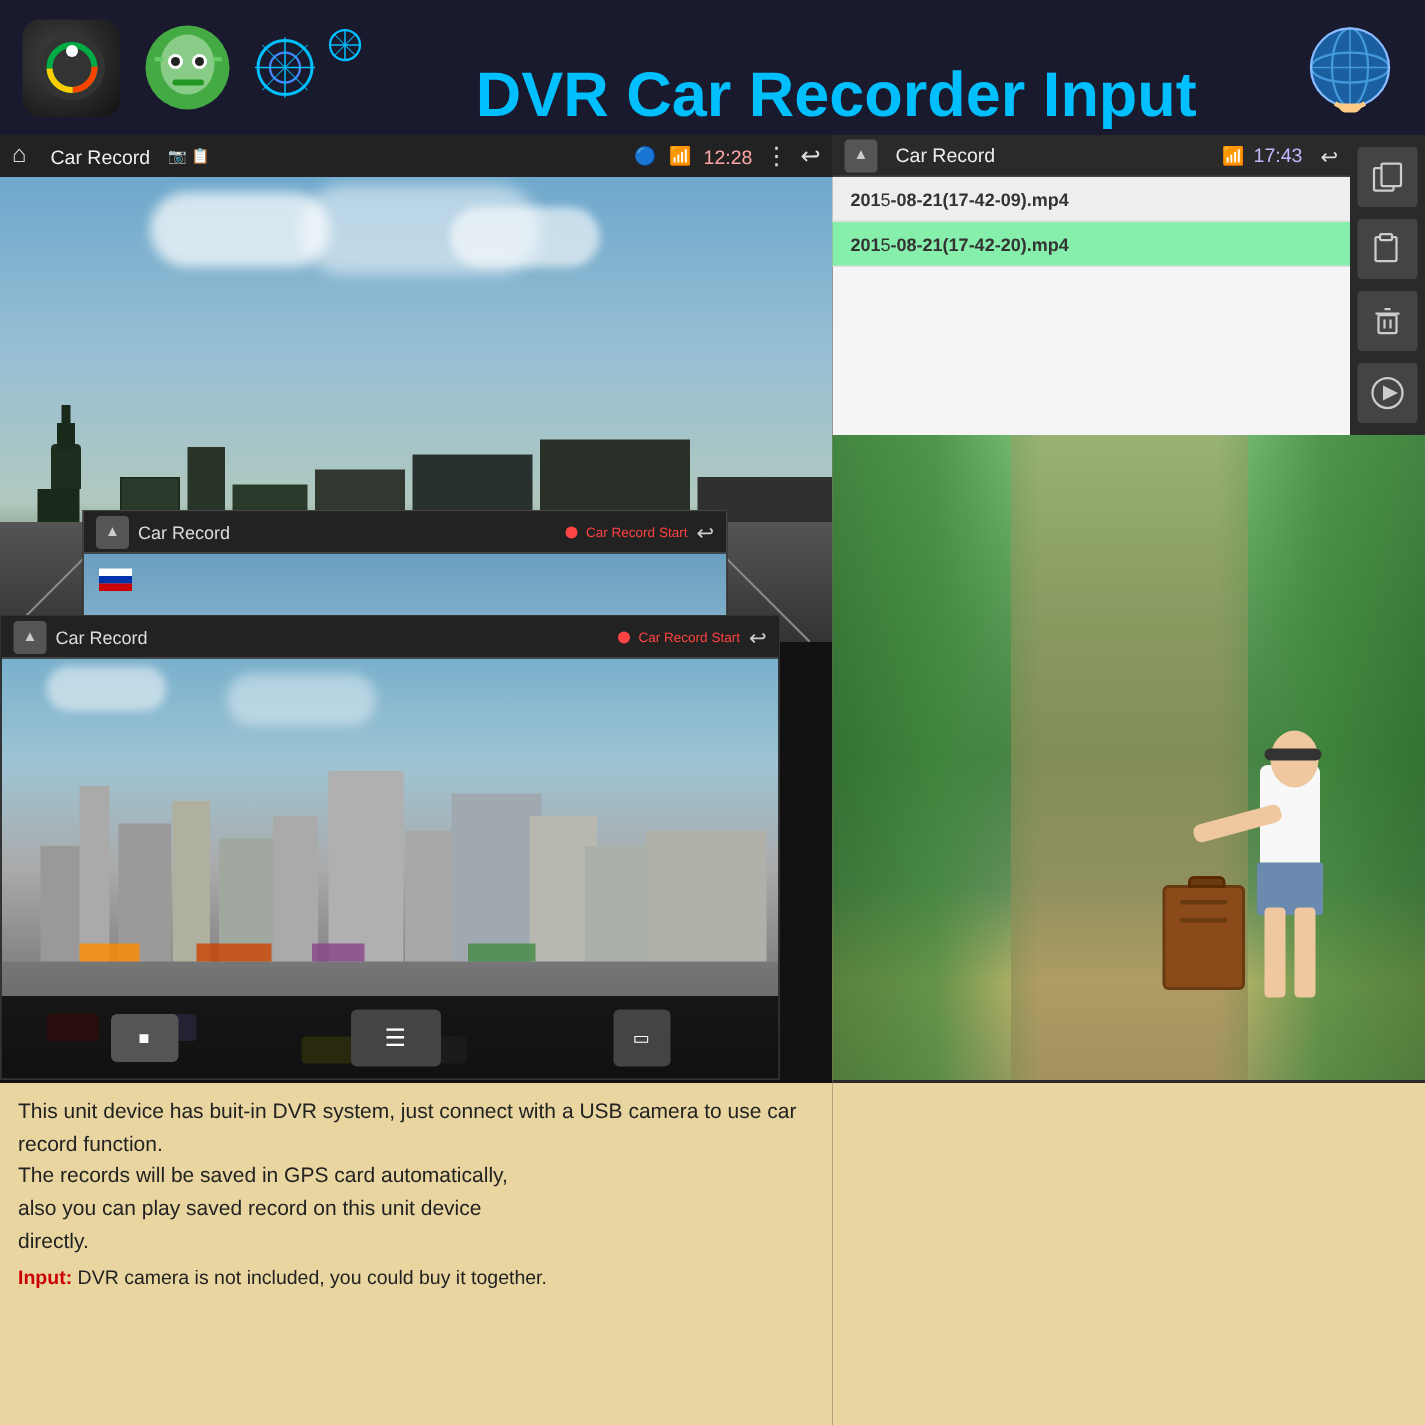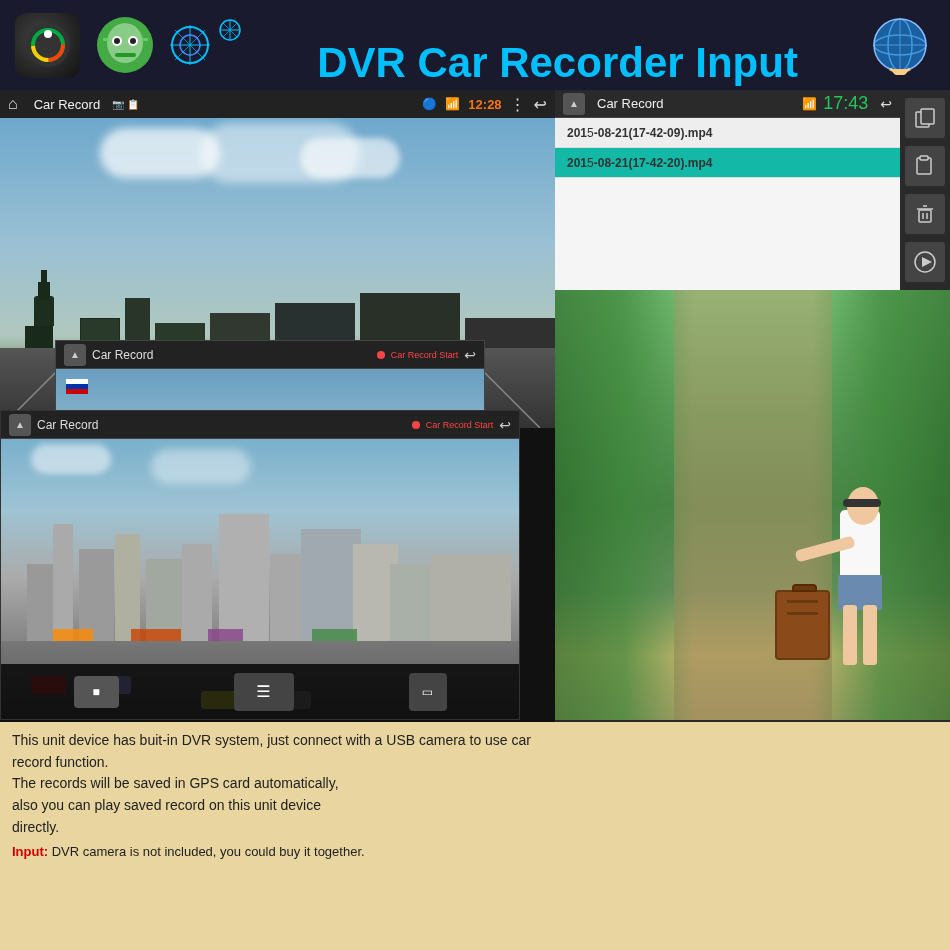--- a/index.html
+++ b/index.html
@@ -172,21 +172,21 @@
     .file-list {
       background: #f5f5f5;
       height: calc(100% - 28px);
     }
     .file-item {
       height: 30px;
       display: flex;
       align-items: center;
       padding: 0 12px;
       border-bottom: 1px solid #ddd;
-      background: #14b8a6;
+      background: #86efac;
       font-size: 12px;
       color: #333;
     }
     .file-item:nth-child(odd) {
       background: #eeeeee;
     }
     .side-btn {
       width: 40px;
       height: 40px;
       background: #444;
@@ -304,21 +304,21 @@
         <rect x="262" y="45" width="16" height="15" rx="2" fill="#fff" opacity="0.7"></rect>
       </svg>
     </div>
 
     <div class="status-bar" style="position:absolute;top:0;left:0;width:100%;z-index:5;">
       <span style="color:#ddd;font-size:16px;">⌂</span>
       <span style="color:#eee;font-size:13px;margin-left:8px;">Car Record</span>
       <span style="color:#888;font-size:10px;margin-left:4px;">📷 📋</span>
       <span style="margin-left:auto;color:#88aaff;font-size:12px;">🔵</span>
       <span style="color:#ccc;font-size:12px;">📶</span>
-      <span style="color:#f97316;font-size:13px;font-weight:bold;">12:28</span>
+      <span style="color:#fca5a5;font-size:13px;">12:28</span>
       <span style="color:#ddd;font-size:16px;">⋮</span>
       <span style="color:#ddd;font-size:16px;">↩</span>
     </div>
 
     <div style="position:absolute;top:250px;left:55px;width:430px;height:285px;background:#111;border:1px solid #444;z-index:15;overflow:hidden;">
       <div class="panel-header">
         <div class="panel-header-btn">▲</div>
         <span class="panel-header-title">Car Record</span>
         <span class="rec-dot"></span>
         <span style="color:#ff4444;font-size:9px;">Car Record Start</span>
@@ -418,21 +418,21 @@
 
   </div>
 
   <div class="right-content" style="width:395px;height:860px;background:#2a2a2a;position:relative;">
 
     <div style="width:345px;height:200px;background:#1a1a1a;position:absolute;top:0;left:0;">
       <div class="right-panel-header">
         <div class="panel-header-btn">▲</div>
         <span style="color:#eee;font-size:13px;flex:1;margin-left:6px;">Car Record</span>
         <span style="color:#ccc;font-size:12px;">📶</span>
-        <span style="color:#22c55e;font-size:18px;">17:43</span>
+        <span style="color:#c4b5fd;font-size:13px;">17:43</span>
         <span style="color:#ddd;font-size:14px;margin-left:6px;">↩</span>
       </div>
       <div class="file-list">
         <div class="file-item">
           <span><span style="font-weight:bold;">201</span><span>5</span><span style="font-weight:bold;">-08-21(17-42-09).mp4</span></span>
         </div>
         <div class="file-item">
           <span><span style="font-weight:bold;">201</span><span>5</span><span style="font-weight:bold;">-08-21(17-42-20).mp4</span></span>
         </div>
       </div>

